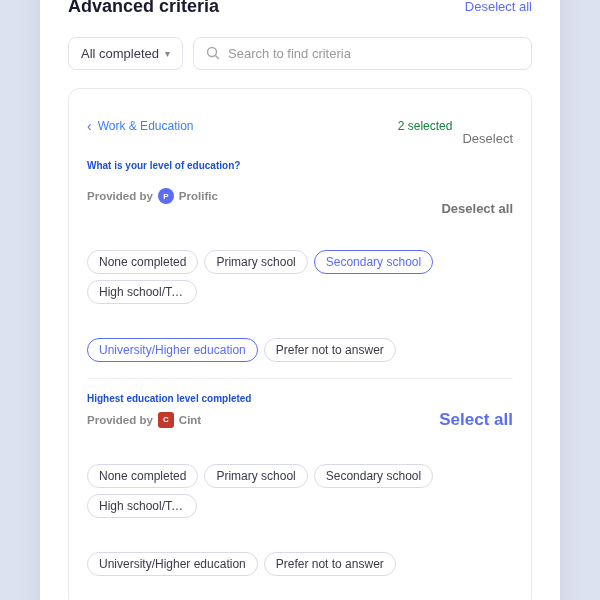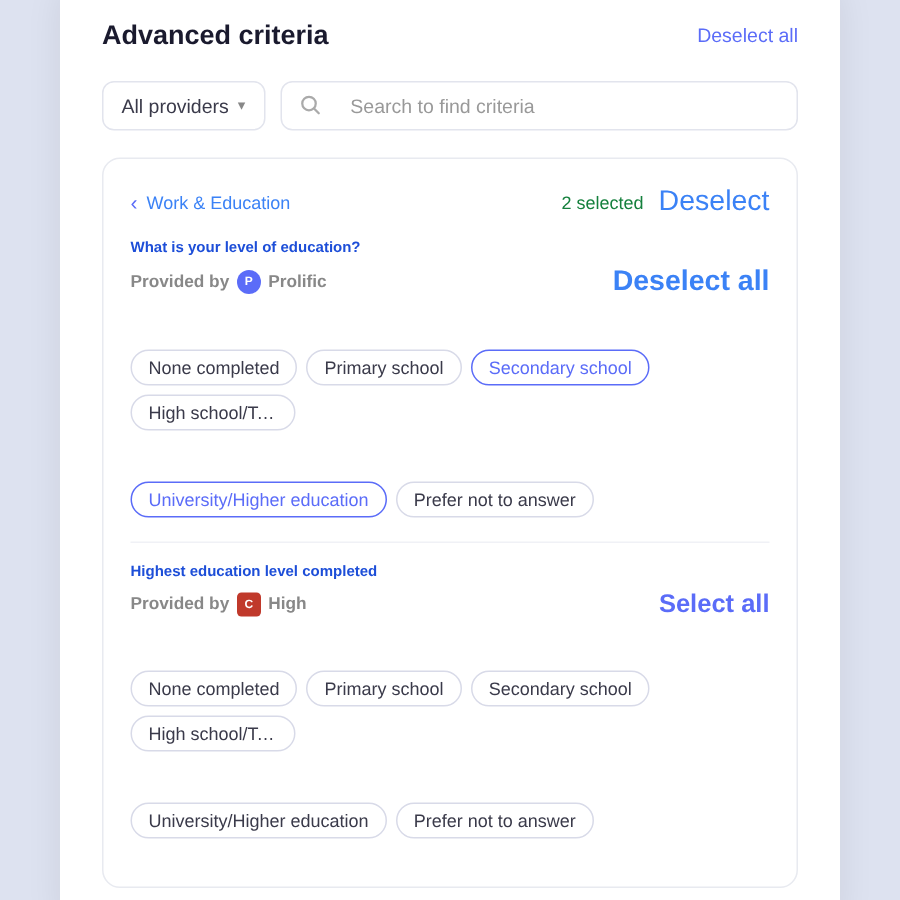--- a/index.html
+++ b/index.html
@@ -55,21 +55,21 @@
       white-space: nowrap;
     }
     .dropdown-chevron {
       font-size: 10px;
       color: #888;
     }
     .search-box {
       flex: 1;
       display: flex;
       align-items: center;
-      gap: 20px;
+      gap: 8px;
       border: 1.5px solid #e2e4ed;
       border-radius: 8px;
       padding: 8px 12px;
       font-size: 13px;
       color: #999;
     }
     .search-icon-svg {
       color: #aaa;
       flex-shrink: 0;
     }
@@ -103,24 +103,25 @@
     .section-meta {
       display: flex;
       align-items: center;
       gap: 10px;
     }
     .selected-count {
       font-size: 12px;
       color: #15803d;
     }
     .deselect-link {
-      color: #3b82f6;
-      font-size: 19px;
+      color: #737373;
+      font-size: 13px;
       cursor: pointer;
       text-decoration: none;
+      margin-top: 24px;
     }
     .question-block {
       margin-bottom: 16px;
     }
     .question-title {
       font-size: 10px;
       font-weight: 700;
       color: #1d4ed8;
       margin-bottom: 6px;
     }
@@ -215,21 +216,21 @@
 
 <div class="card">
 
   <div class="card-header">
     <span class="card-title">Advanced criteria</span>
     <a class="deselect-all-link">Deselect all</a>
   </div>
 
   <div class="filter-row">
     <div class="provider-dropdown">
-      <span>All providers</span>
+      <span>All completed</span>
       <span class="dropdown-chevron">▾</span>
     </div>
     <div class="search-box">
       <svg class="search-icon-svg" width="14" height="14" viewBox="0 0 14 14" fill="none">
         <circle cx="6" cy="6" r="4.5" stroke="#aaa" stroke-width="1.5"></circle>
         <line x1="9.5" y1="9.5" x2="12.5" y2="12.5" stroke="#aaa" stroke-width="1.5" stroke-linecap="round"></line>
       </svg>
       <span>Search to find criteria</span>
     </div>
   </div>
@@ -270,21 +271,21 @@
     </div>
 
     <hr class="divider">
 
     <div class="question-block">
       <div class="question-title">Highest education level completed</div>
       <div class="provided-by">
         <div class="provided-by-left">
           <span>Provided by</span>
           <div class="provider-logo-cint"></div>
-          <span>High</span>
+          <span>Cint</span>
         </div>
         <a class="select-all-link">Select all</a>
       </div>
       <div class="tags-row">
         <span class="tag">None completed</span>
         <span class="tag">Primary school</span>
         <span class="tag">Secondary school</span>
         <span class="tag truncated">High school/Tech. cc</span>
       </div>
       <div class="tags-row">

